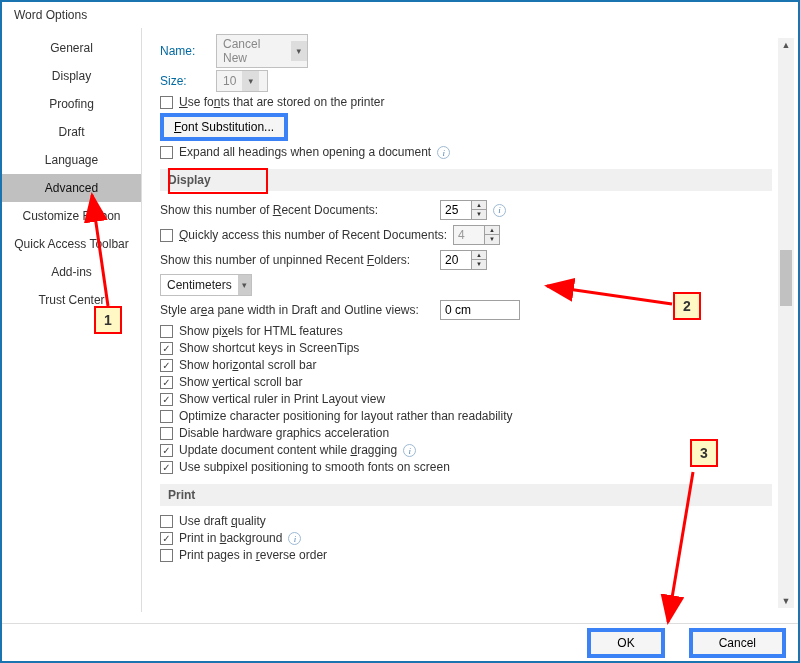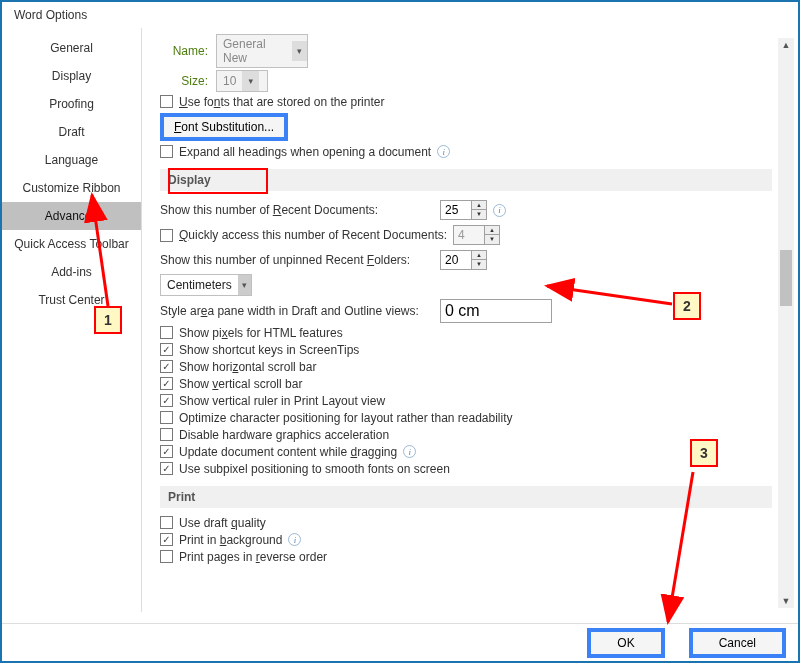--- a/index.html
+++ b/index.html
@@ -14,44 +14,44 @@
 .nav-item.selected { background: #c0c0c0; color: #111; }
 
 .content { flex: 1; padding: 4px 26px 4px 18px; position: relative; overflow: hidden; }
 .scrollbar { position: absolute; right: 4px; top: 10px; bottom: 4px; width: 16px; background: #f1f1f1; }
 .scroll-thumb { position: absolute; left: 2px; right: 2px; top: 212px; height: 56px; background: #c1c1c1; }
 .scroll-btn { position: absolute; left: 2px; right: 2px; height: 14px; text-align: center; font-size: 9px; line-height: 14px; color: #555; }
 .scroll-btn.up { top: 0; }
 .scroll-btn.dn { bottom: 0; }
 
 .form-row { display: flex; align-items: center; margin: 2px 0; min-height: 22px; }
-.form-label { color: #4d7c0f; text-align: right; padding-right: 8px; width: 56px; }
+.form-label { color: #0369a1; text-align: left; padding-right: 8px; width: 56px; }
 .form-combo { border: 1px solid #c0c0c0; background: #f3f3f3; display: flex; align-items: center; color: #888; }
 .form-combo .txt { padding: 2px 6px; }
 .form-combo .dd { width: 17px; height: 20px; background: #ddd; display: flex; align-items: center; justify-content: center; font-size: 9px; color: #555; }
 .form-combo.active { background: #fff; color: #222; }
 .form-combo.active .dd { background: #ccc; }
 
-.checkbox-row { display: flex; align-items: flex-start; margin: 3px 0 3px 0; }
+.checkbox-row { display: flex; align-items: flex-end; margin: 3px 0 3px 0; }
 .cb { width: 13px; height: 13px; border: 1px solid #777; margin-right: 6px; display: flex; align-items: center; justify-content: center; font-size: 10px; color: #444; background: #fff; flex-shrink: 0; }
 .cbtext u { text-decoration: underline; }
 
 .btn { border: 4px solid #3b82f6; background: #f5f5f5; padding: 3px 10px; font-size: 12px; cursor: pointer; }
 
 .section-head { background: #f0f0f0; padding: 4px 8px; margin: 10px 0 8px 0; font-weight: bold; color: #555; font-size: 12px; }
 
 .opt-row { display: flex; align-items: center; margin: 3px 0; min-height: 22px; }
 .opt-label { min-width: 280px; color: #333; }
 .spinner { display: flex; border: 1px solid #a0a0a0; }
 .spinner input { border: none; width: 30px; padding: 2px 4px; font-size: 12px; }
 .spinner .sp { width: 15px; display: flex; flex-direction: column; border-left: 1px solid #a0a0a0; }
 .spinner .sp div { height: 9px; font-size: 6px; text-align: center; line-height: 9px; background: #eee; }
 .spinner .sp div:first-child { border-bottom: 1px solid #a0a0a0; }
 .spinner.disabled input { color: #999; background: #f5f5f5; }
-.textinput { border: 1px solid #a0a0a0; padding: 2px 4px; width: 112px; font-size: 16px; }
+.textinput { border: 1px solid #a0a0a0; padding: 2px 4px; width: 80px; font-size: 12px; }
 .info-icon { width: 13px; height: 13px; border: 1px solid #9db9d3; border-radius: 50%; color: #5a8ab8; font-size: 9px; display: inline-flex; align-items: center; justify-content: center; margin-left: 6px; font-style: italic; font-family: serif; }
 
 .footer { position: absolute; bottom: 0; left: 0; right: 0; height: 38px; border-top: 1px solid #ddd; display: flex; justify-content: flex-end; align-items: center; padding: 0 12px; gap: 24px; background: #fff; }
 .footer .btn { padding: 4px 26px; }
 
 
 .anno-box { position: absolute; border: 2px solid red; pointer-events: none; }
 .anno-marker { position: absolute; width: 28px; height: 28px; border: 2px solid red; background: #fff8c4; display: flex; align-items: center; justify-content: center; font-weight: bold; font-size: 14px; color: #333; }
 .arrow-svg { position: absolute; pointer-events: none; }
 </style>
@@ -61,33 +61,33 @@
 <div class="window">
   <div class="titlebar">Word Options</div>
 
   <div class="body">
     <div class="sidebar">
       <div class="nav-item">General</div>
       <div class="nav-item">Display</div>
       <div class="nav-item">Proofing</div>
       <div class="nav-item">Draft</div>
       <div class="nav-item">Language</div>
+      <div class="nav-item selected">Advanced</div>
       <div class="nav-item">Customize Ribbon</div>
-      <div class="nav-item selected">Advanced</div>
       <div class="nav-item">Quick Access Toolbar</div>
       <div class="nav-item">Add-ins</div>
       <div class="nav-item">Trust Center</div>
     </div>
 
     <div class="content">
 
       <div class="form-row">
         <div class="form-label"><span>Name:</span></div>
         <div class="form-combo" style="width:92px">
-          <span class="txt">General New</span>
+          <span class="txt">Cancel New</span>
           <span class="dd">▾</span>
         </div>
       </div>
       <div class="form-row">
         <div class="form-label"><span>Size:</span></div>
         <div class="form-combo" style="width:52px">
           <span class="txt">10</span>
           <span class="dd">▾</span>
         </div>
       </div>

